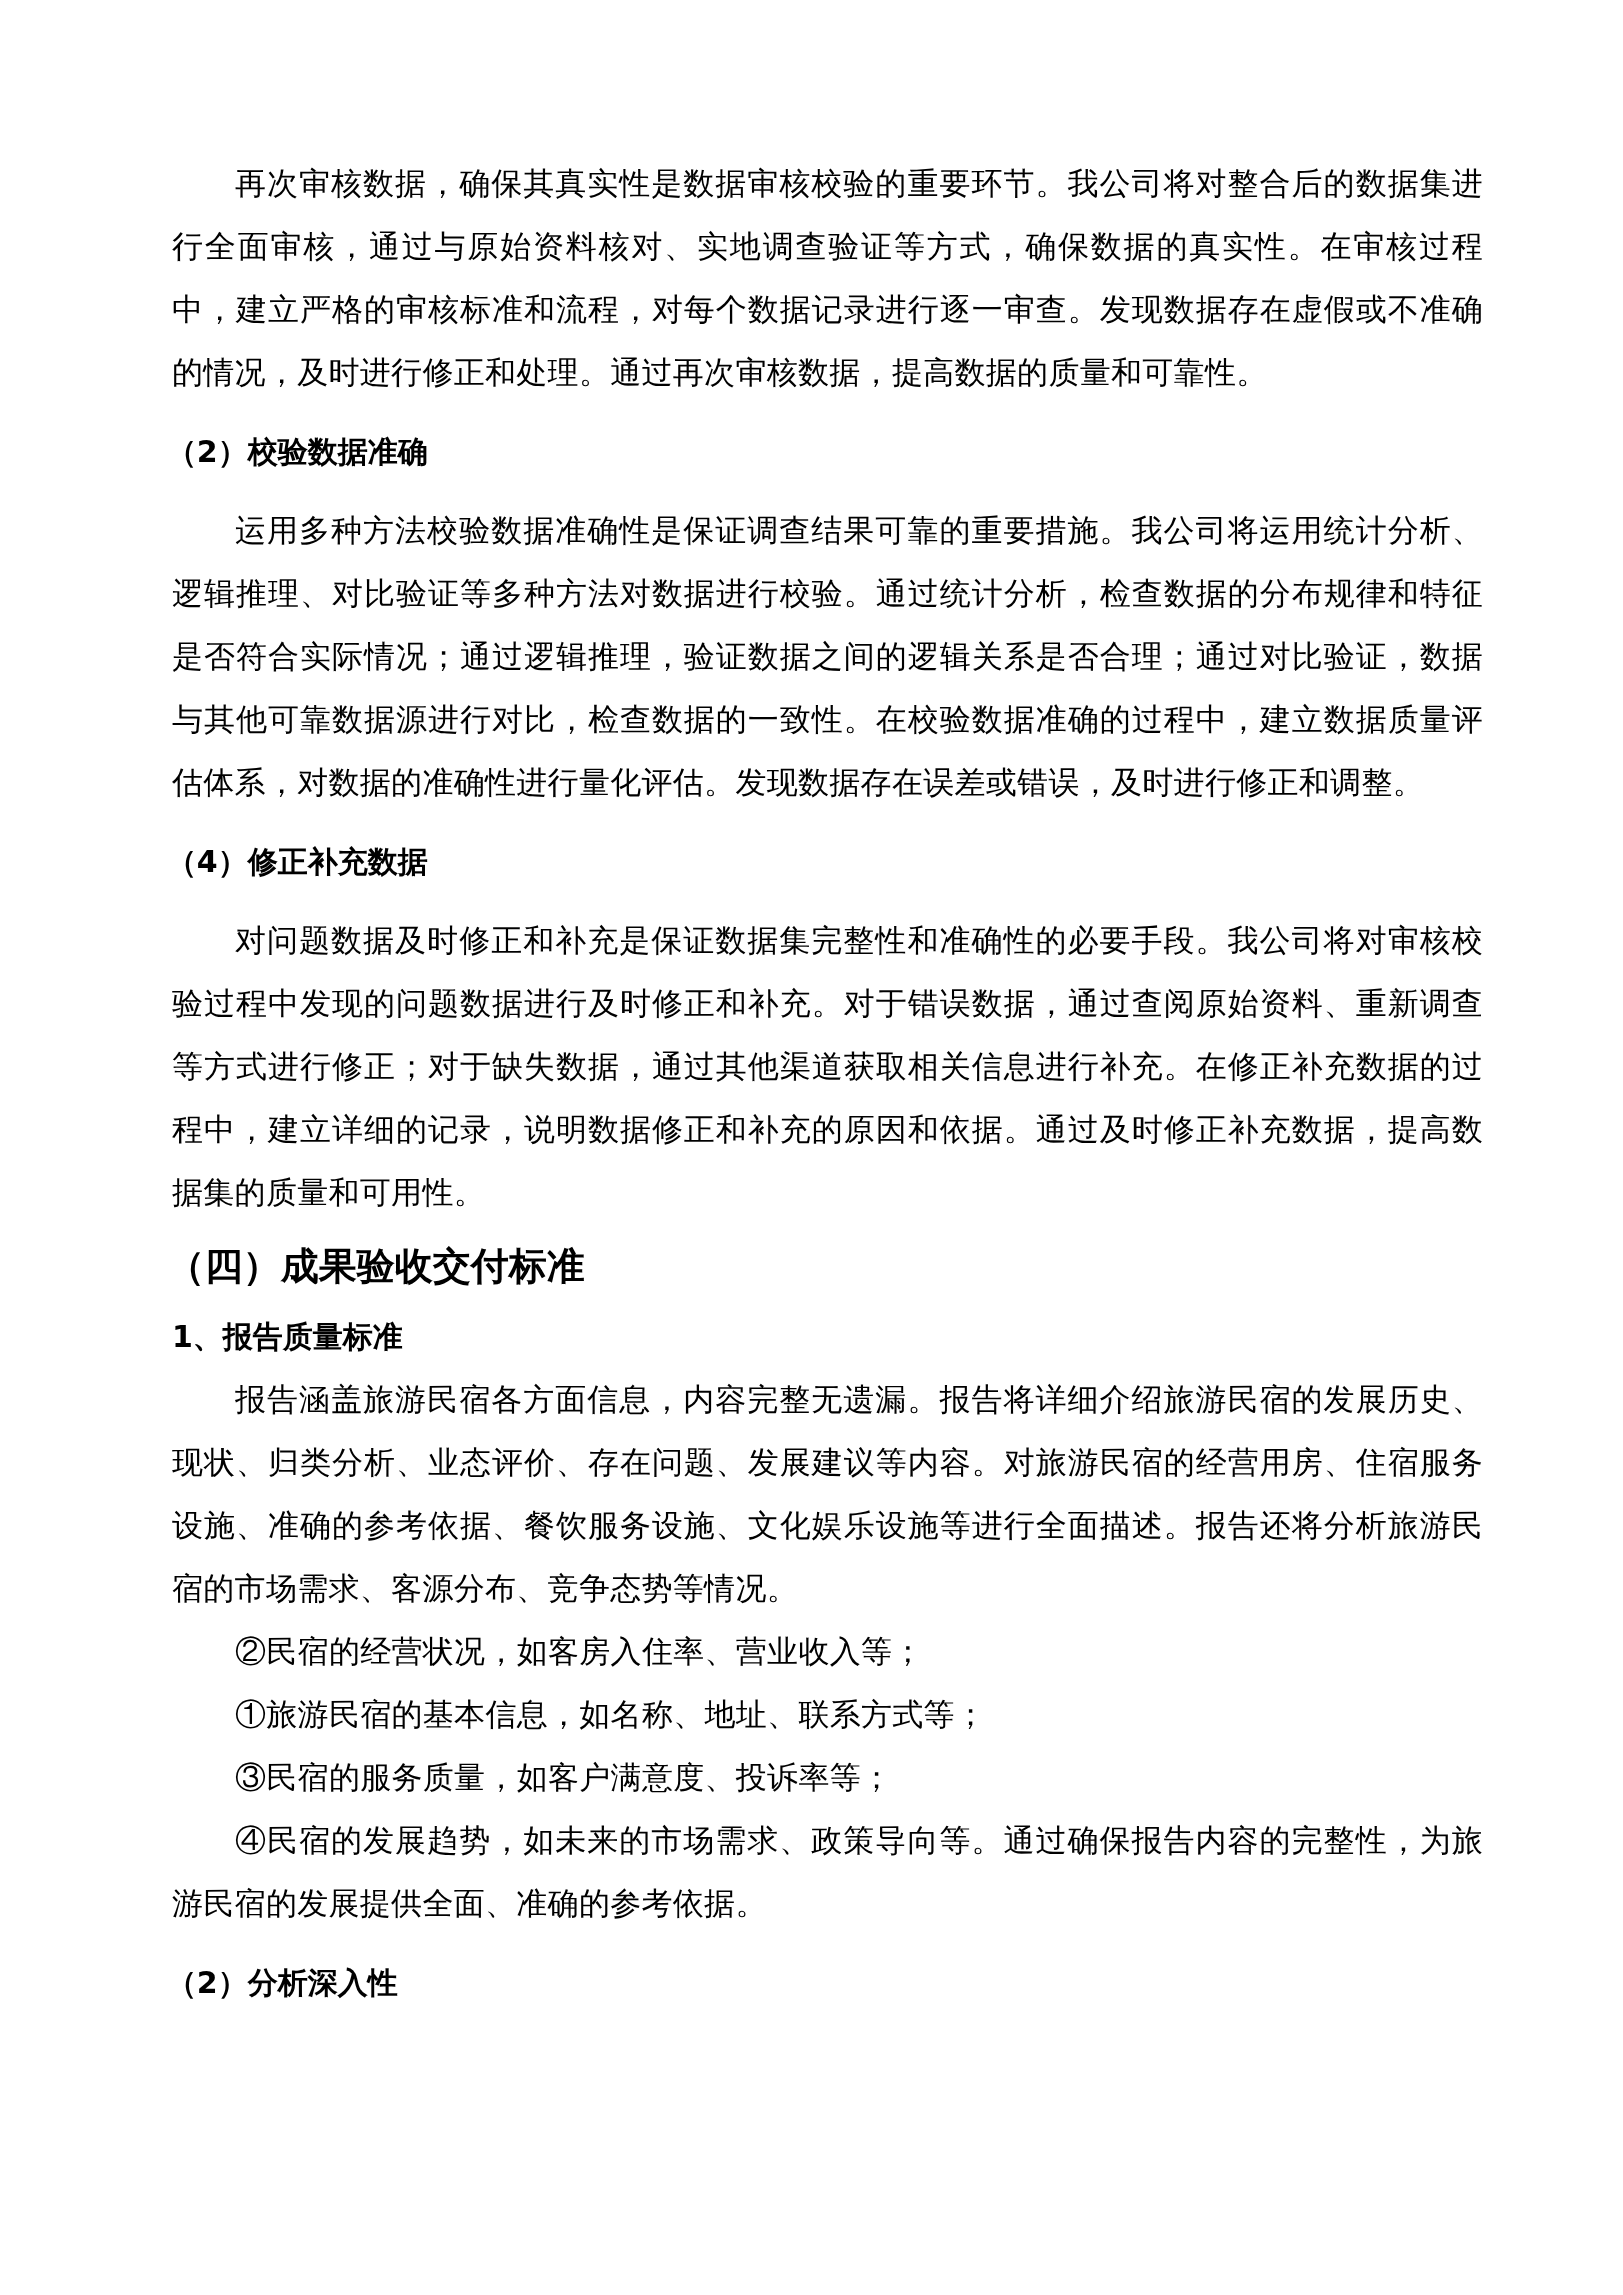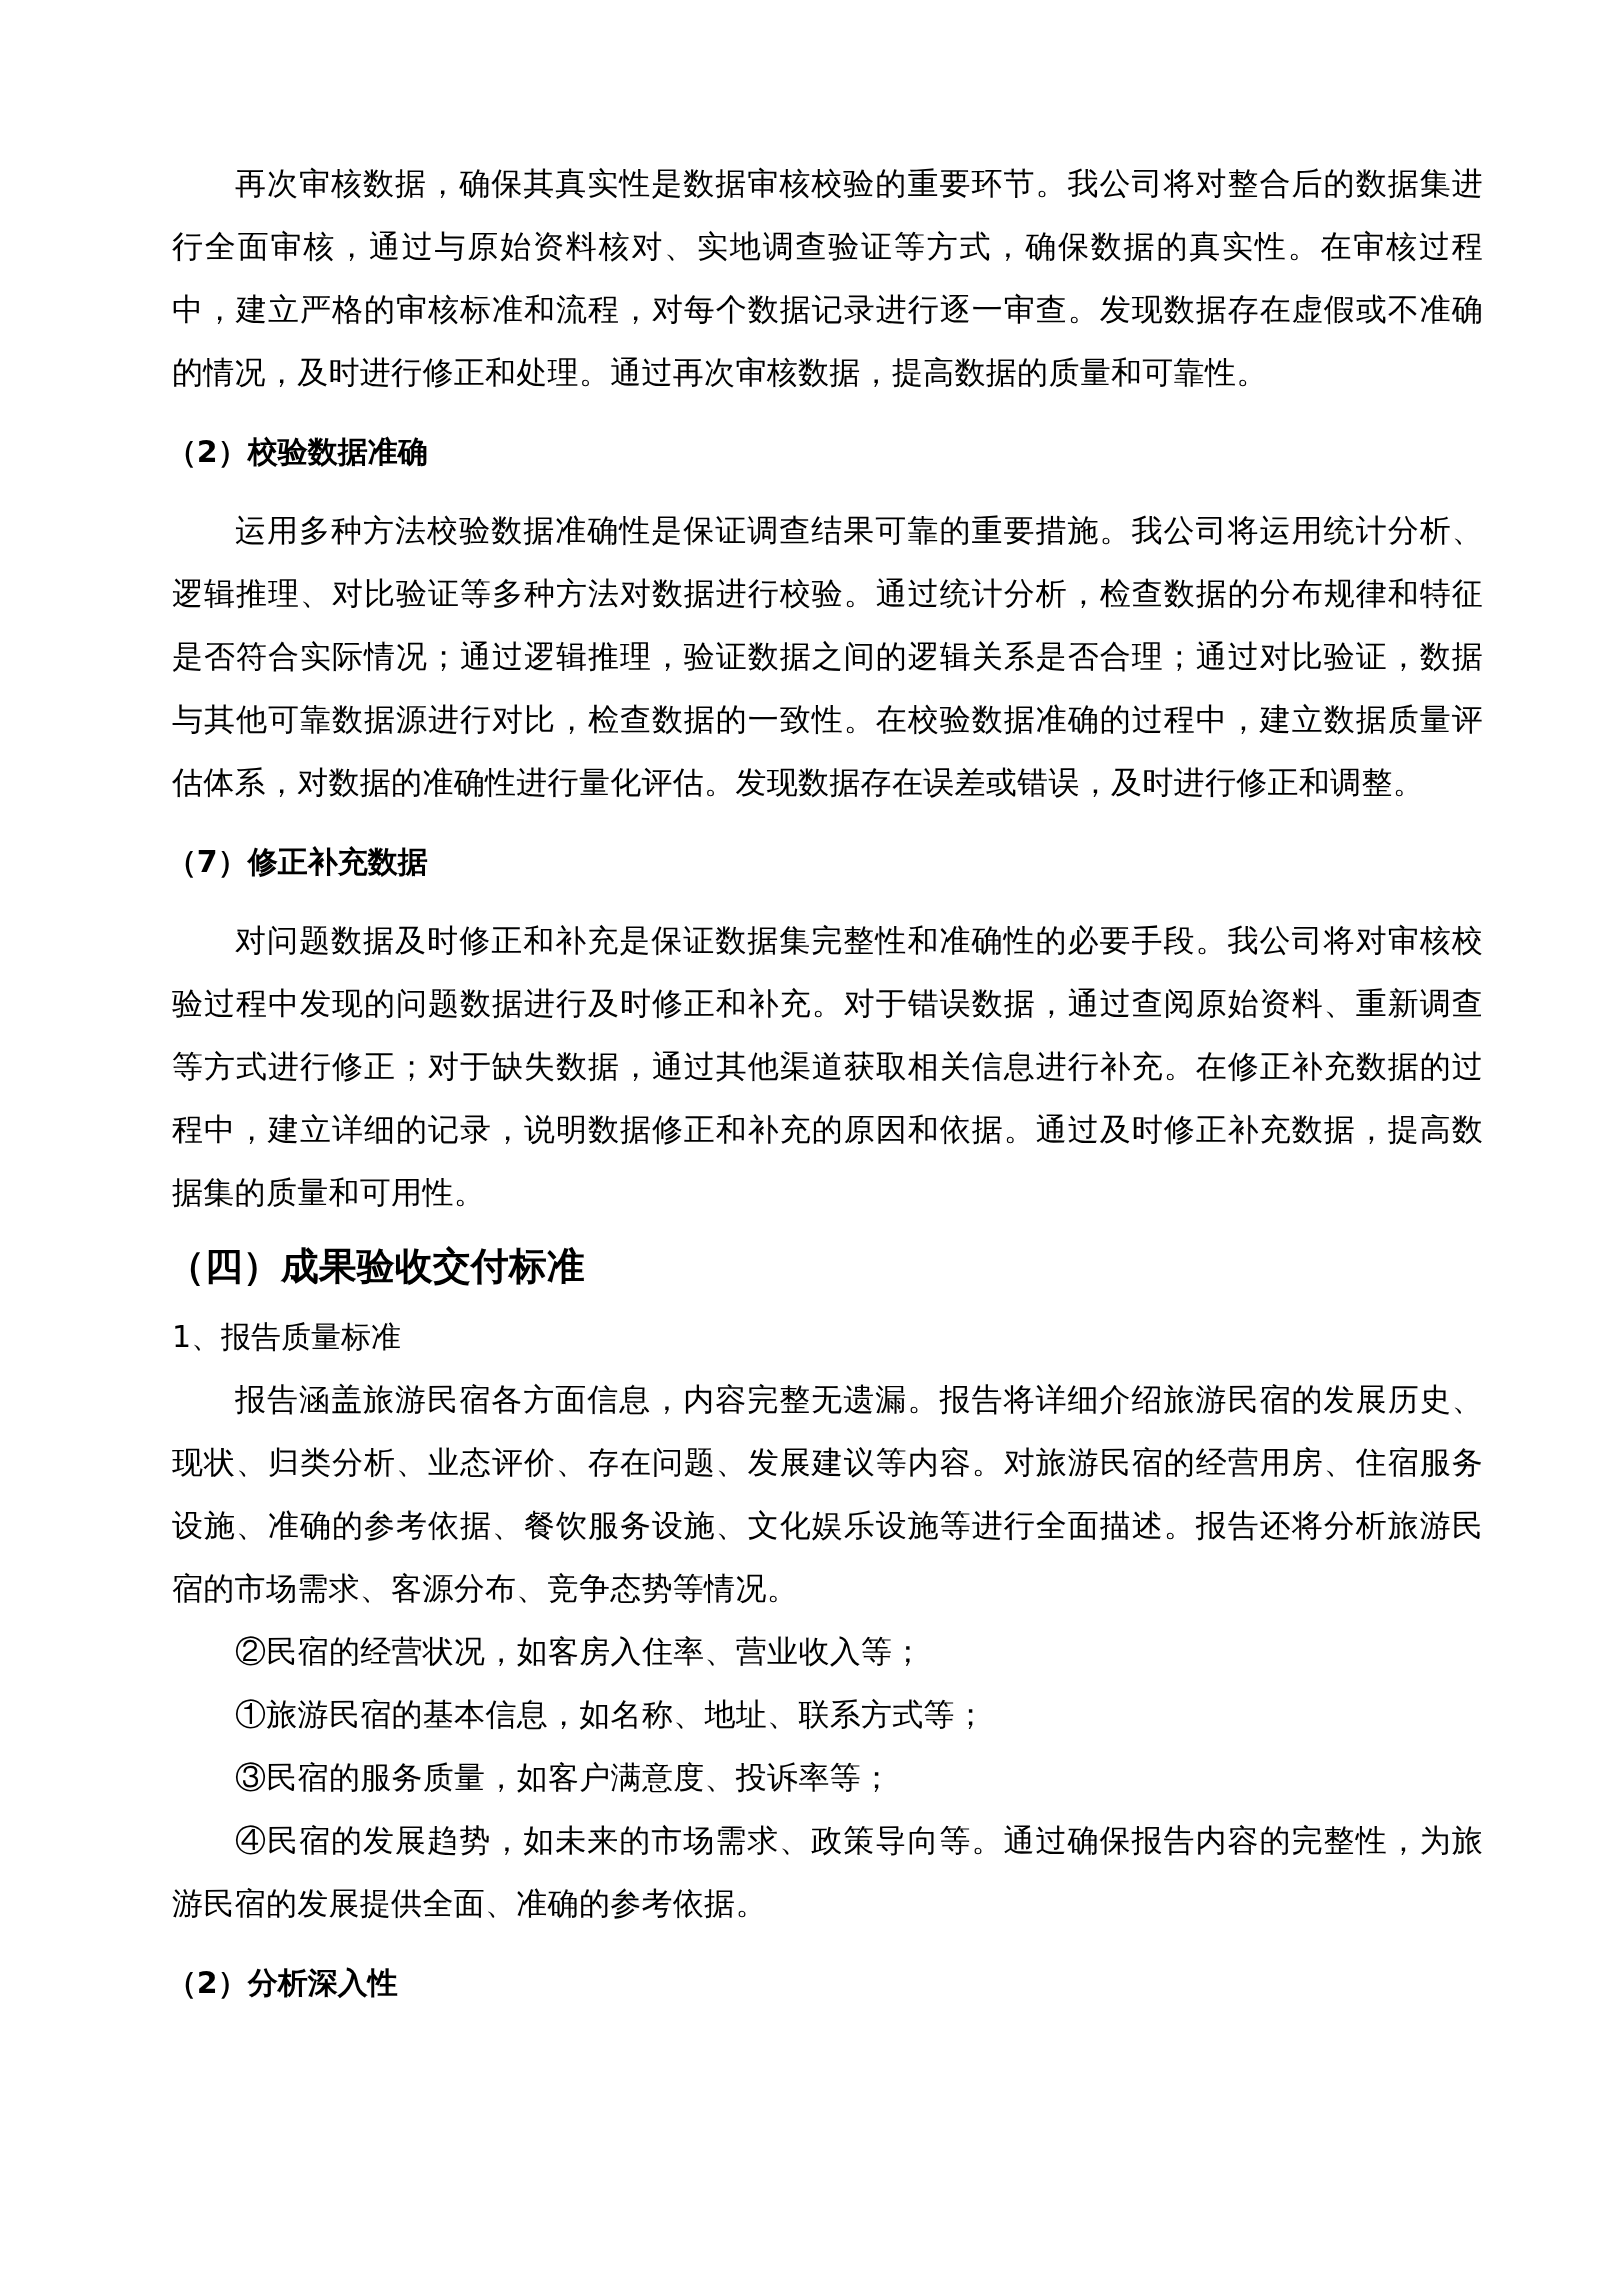--- a/index.html
+++ b/index.html
@@ -47,34 +47,34 @@
     }
     .h2 {
       font-family: "DejaVu Sans", "Liberation Sans", sans-serif;
       font-weight: bold;
       font-size: 38px;
       line-height: 77px;
       margin: 3.9px 0 0 -5.2px;
     }
     .h-num {
       font-family: "DejaVu Sans", "Liberation Sans", sans-serif;
-      font-weight: normal;
+      font-weight: bold;
       font-size: 30px;
       line-height: 63px;
       margin: 0;
     }
   </style>
 </head>
 <body>
 
 <div class="page">
   <p class="para">再次审核数据，确保其真实性是数据审核校验的重要环节。我公司将对整合后的数据集进行全面审核，通过与原始资料核对、实地调查验证等方式，确保数据的真实性。在审核过程中，建立严格的审核标准和流程，对每个数据记录进行逐一审查。发现数据存在虚假或不准确的情况，及时进行修正和处理。通过再次审核数据，提高数据的质量和可靠性。</p>
   <p class="h3">（2）校验数据准确</p>
   <p class="para">运用多种方法校验数据准确性是保证调查结果可靠的重要措施。我公司将运用统计分析、逻辑推理、对比验证等多种方法对数据进行校验。通过统计分析，检查数据的分布规律和特征是否符合实际情况；通过逻辑推理，验证数据之间的逻辑关系是否合理；通过对比验证，数据与其他可靠数据源进行对比，检查数据的一致性。在校验数据准确的过程中，建立数据质量评估体系，对数据的准确性进行量化评估。发现数据存在误差或错误，及时进行修正和调整。</p>
-  <p class="h3">（7）修正补充数据</p>
+  <p class="h3">（4）修正补充数据</p>
   <p class="para">对问题数据及时修正和补充是保证数据集完整性和准确性的必要手段。我公司将对审核校验过程中发现的问题数据进行及时修正和补充。对于错误数据，通过查阅原始资料、重新调查等方式进行修正；对于缺失数据，通过其他渠道获取相关信息进行补充。在修正补充数据的过程中，建立详细的记录，说明数据修正和补充的原因和依据。通过及时修正补充数据，提高数据集的质量和可用性。</p>
   <p class="h2">（四）成果验收交付标准</p>
   <p class="h-num">1、报告质量标准</p>
   <p class="para">报告涵盖旅游民宿各方面信息，内容完整无遗漏。报告将详细介绍旅游民宿的发展历史、现状、归类分析、业态评价、存在问题、发展建议等内容。对旅游民宿的经营用房、住宿服务设施、准确的参考依据、餐饮服务设施、文化娱乐设施等进行全面描述。报告还将分析旅游民宿的市场需求、客源分布、竞争态势等情况。</p>
   <p class="list-item">②民宿的经营状况，如客房入住率、营业收入等；</p>
   <p class="list-item">①旅游民宿的基本信息，如名称、地址、联系方式等；</p>
   <p class="list-item">③民宿的服务质量，如客户满意度、投诉率等；</p>
   <p class="para">④民宿的发展趋势，如未来的市场需求、政策导向等。通过确保报告内容的完整性，为旅游民宿的发展提供全面、准确的参考依据。</p>
   <p class="h3">（2）分析深入性</p>
 </div>

